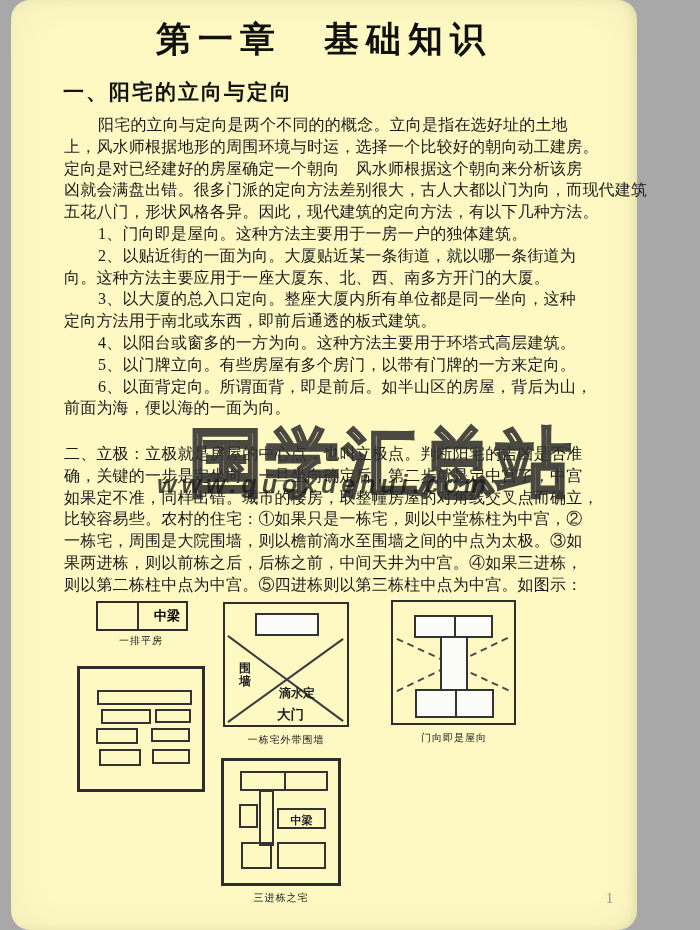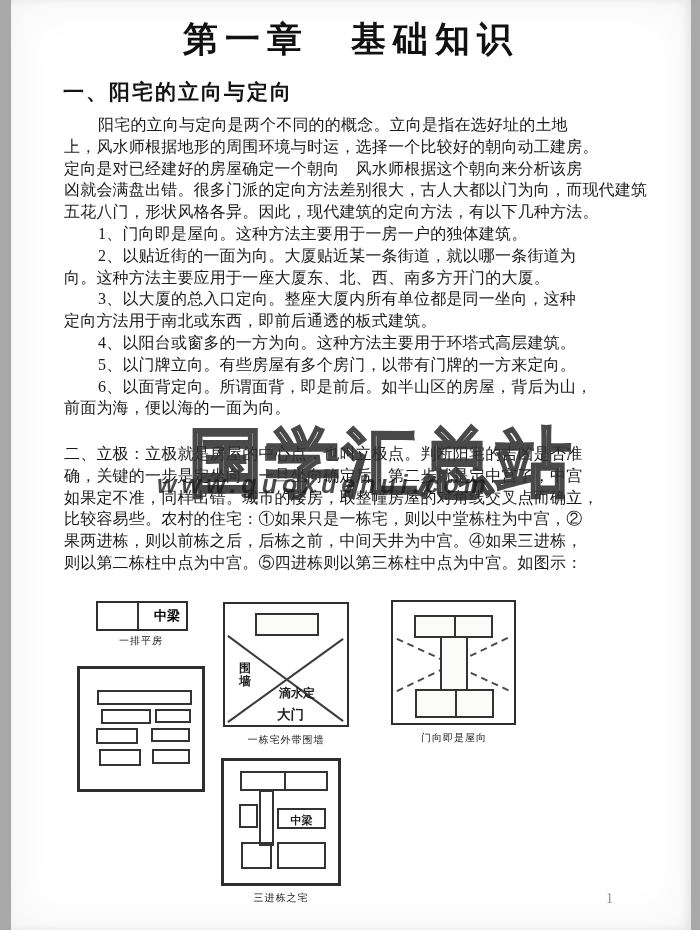--- a/index.html
+++ b/index.html
@@ -2,23 +2,24 @@
 <html><head>
 <meta charset="utf-8">
 <style>
   html,body{margin:0;padding:0;}
   body{
     width:700px;height:930px;position:relative;overflow:hidden;
     background:#a8a8a8;
     font-family:"Liberation Serif","DejaVu Serif",serif;
   }
   .page{
-    position:absolute;left:11px;top:0;width:680px;height:930px;
-    background:#ffffff;
+    position:absolute;left:11px;top:0;width:626px;height:930px;
+    background:#fef9c3;
     box-shadow:inset 0 0 50px rgba(0,0,0,0.05), inset -4px 0 8px rgba(0,0,0,0.08);
+    border-radius:19px;
   }
   .title{
     position:absolute;left:0;right:0;top:16px;text-align:center;
     font-size:35px;font-weight:bold;letter-spacing:7px;color:#111;
   }
   .heading{
     position:absolute;left:52px;top:78px;
     font-size:21px;font-weight:bold;letter-spacing:2px;color:#141414;
   }
   .textblock{position:absolute;left:53px;width:585px;color:#1b1b1b;}
@@ -83,20 +84,21 @@
     <div class="ln ind">5、以门牌立向。有些房屋有多个房门，以带有门牌的一方来定向。</div>
     <div class="ln ind">6、以面背定向。所谓面背，即是前后。如半山区的房屋，背后为山，</div>
     <div class="ln">前面为海，便以海的一面为向。</div>
   </div>
 
   <div class="textblock tb2">
     <div class="ln">二、立极：立极就是房屋的中心点，也叫立极点。判断阳宅的吉凶是否准</div>
     <div class="ln">确，关键的一步是定坐向，一旦坐向确定后，第二步就是定中宫了，中宫</div>
     <div class="ln">如果定不准，同样出错。城市的楼房，取整幢房屋的对角线交叉点而确立，</div>
     <div class="ln">比较容易些。农村的住宅：①如果只是一栋宅，则以中堂栋柱为中宫，②</div>
+    <div class="ln">一栋宅，周围是大院围墙，则以檐前滴水至围墙之间的中点为太极。③如</div>
     <div class="ln">果两进栋，则以前栋之后，后栋之前，中间天井为中宫。④如果三进栋，</div>
     <div class="ln">则以第二栋柱中点为中宫。⑤四进栋则以第三栋柱中点为中宫。如图示：</div>
   </div>
 
   <div class="wm">国学汇总站</div>
   <div class="wm-url">www.guoxuehui.com</div>
 
   <div class="fig fig1">
     <div class="divider-v" style="left:44%;"></div>
     <div class="lbl">中梁</div>

